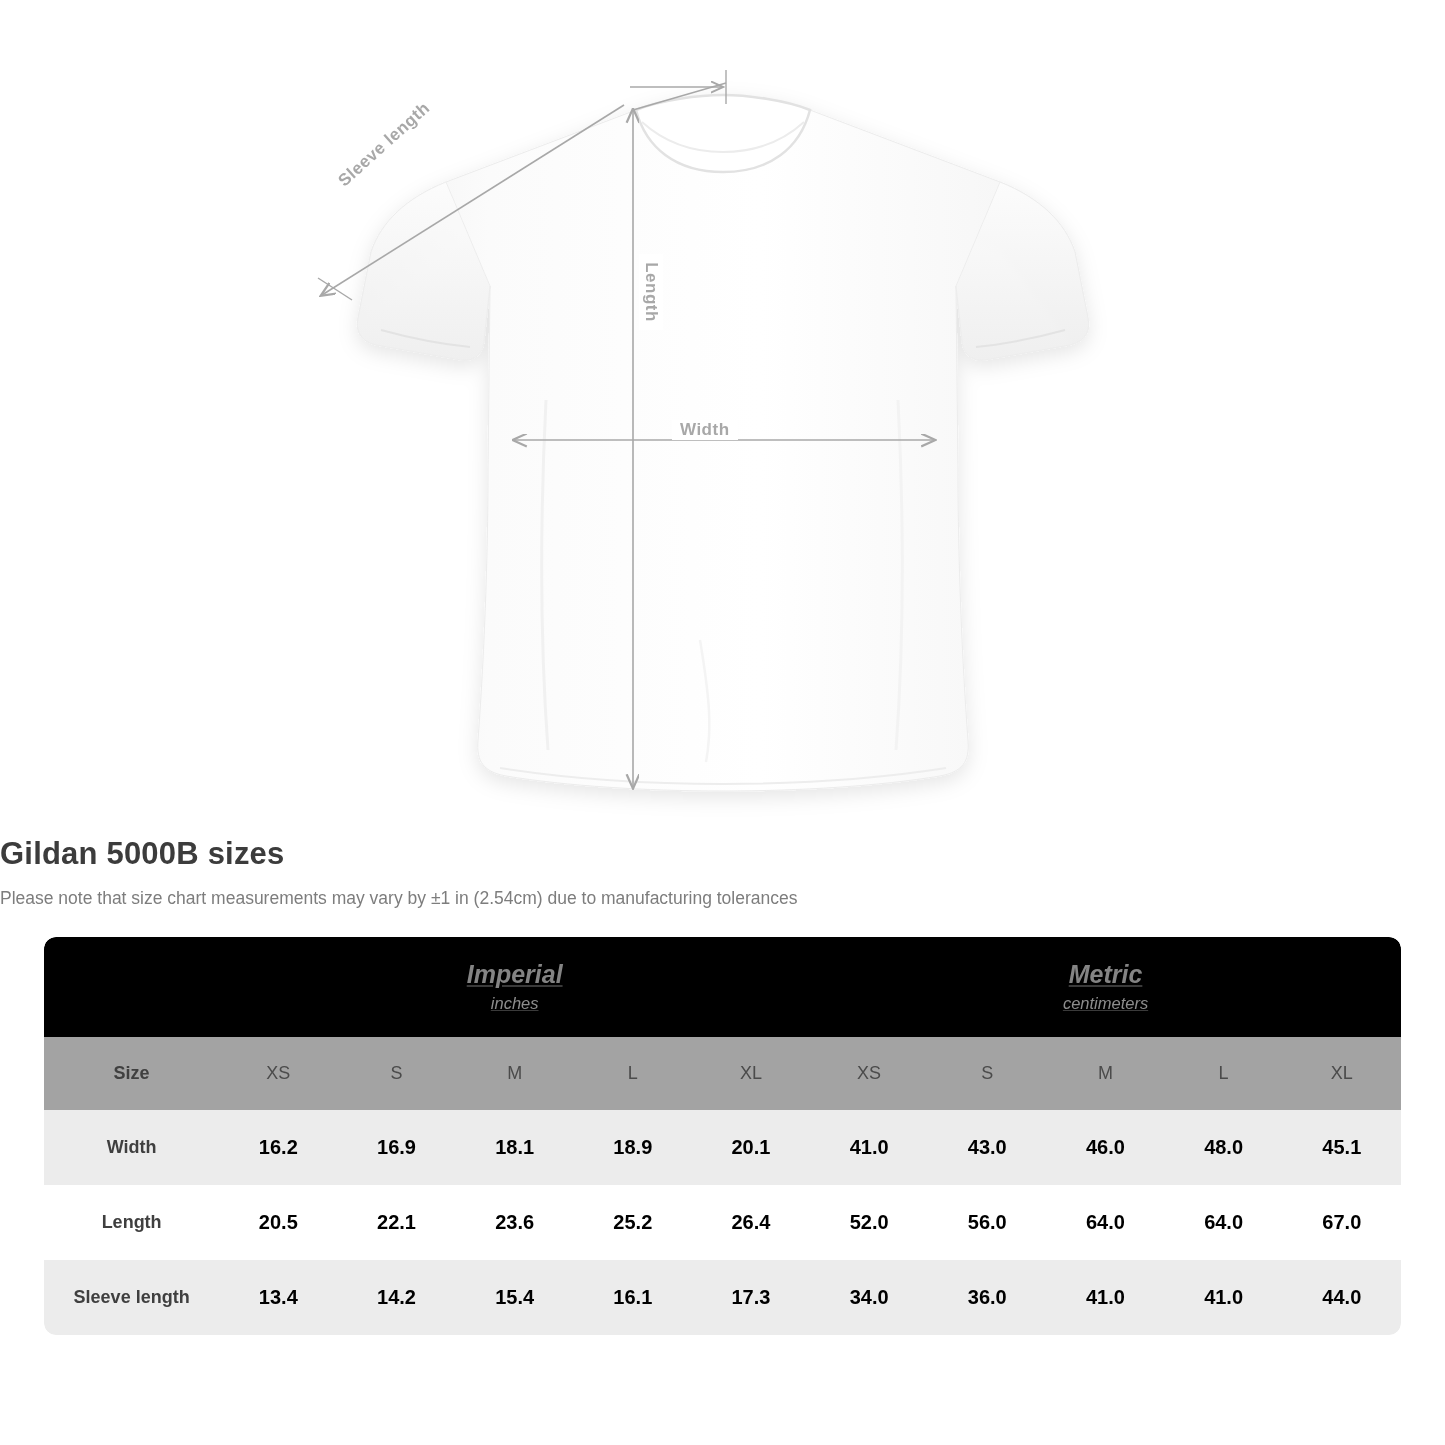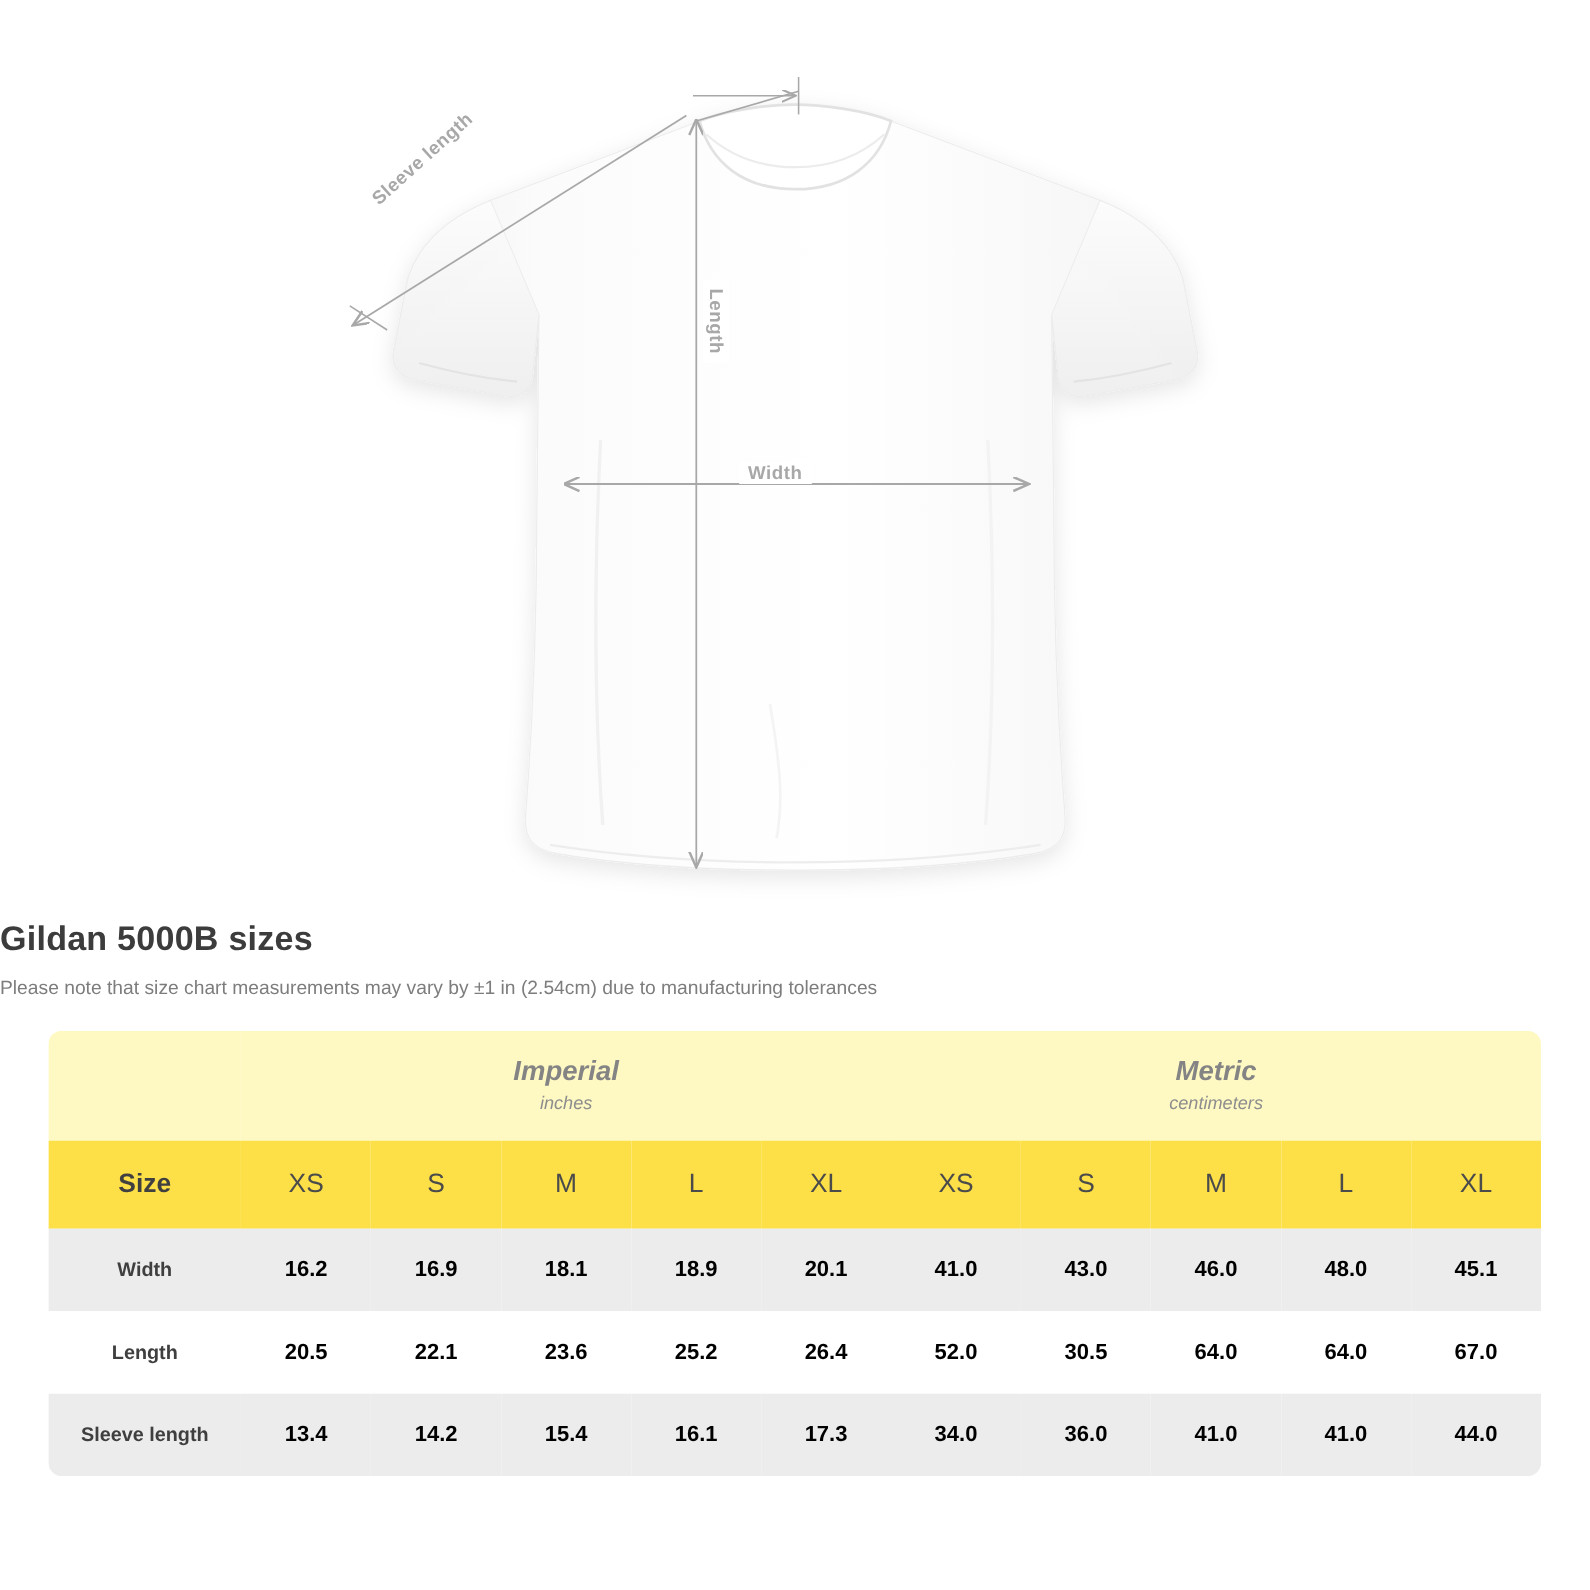--- a/index.html
+++ b/index.html
@@ -109,41 +109,42 @@
     table-layout: fixed;
   }
   table.size-table td,
   table.size-table th {
     text-align: center;
     vertical-align: middle;
     border: none;
   }
 
   .unit-head td {
-    background: #fef9c3;
+    background: #000000;
     padding: 22px 0 24px 0;
+    text-decoration: underline;
   }
   .unit-name {
     font-size: 25px;
     font-style: italic;
     font-weight: bold;
     color: #848484;
     line-height: 1.25;
   }
   .unit-sub {
     font-size: 16.5px;
     font-style: italic;
     color: #8d8d8d;
     margin-top: 4px;
   }
 
   .head-row td {
-    background: #fde047;
+    background: #a3a3a3;
     padding: 26px 0;
-    font-size: 24px;
+    font-size: 18px;
     color: #4b4b4b;
   }
   .head-row td.rowhead {
     font-weight: bold;
     color: #404040;
   }
 
   .data-row td {
     padding: 26px 0;
     font-size: 20px;
@@ -330,21 +331,21 @@
         </tr>
 
         <tr class="data-row plain">
           <td class="rowhead">Length</td>
           <td>20.5</td>
           <td>22.1</td>
           <td>23.6</td>
           <td>25.2</td>
           <td>26.4</td>
           <td>52.0</td>
-          <td>30.5</td>
+          <td>56.0</td>
           <td>64.0</td>
           <td>64.0</td>
           <td>67.0</td>
         </tr>
 
         <tr class="data-row shaded">
           <td class="rowhead">Sleeve length</td>
           <td>13.4</td>
           <td>14.2</td>
           <td>15.4</td>

